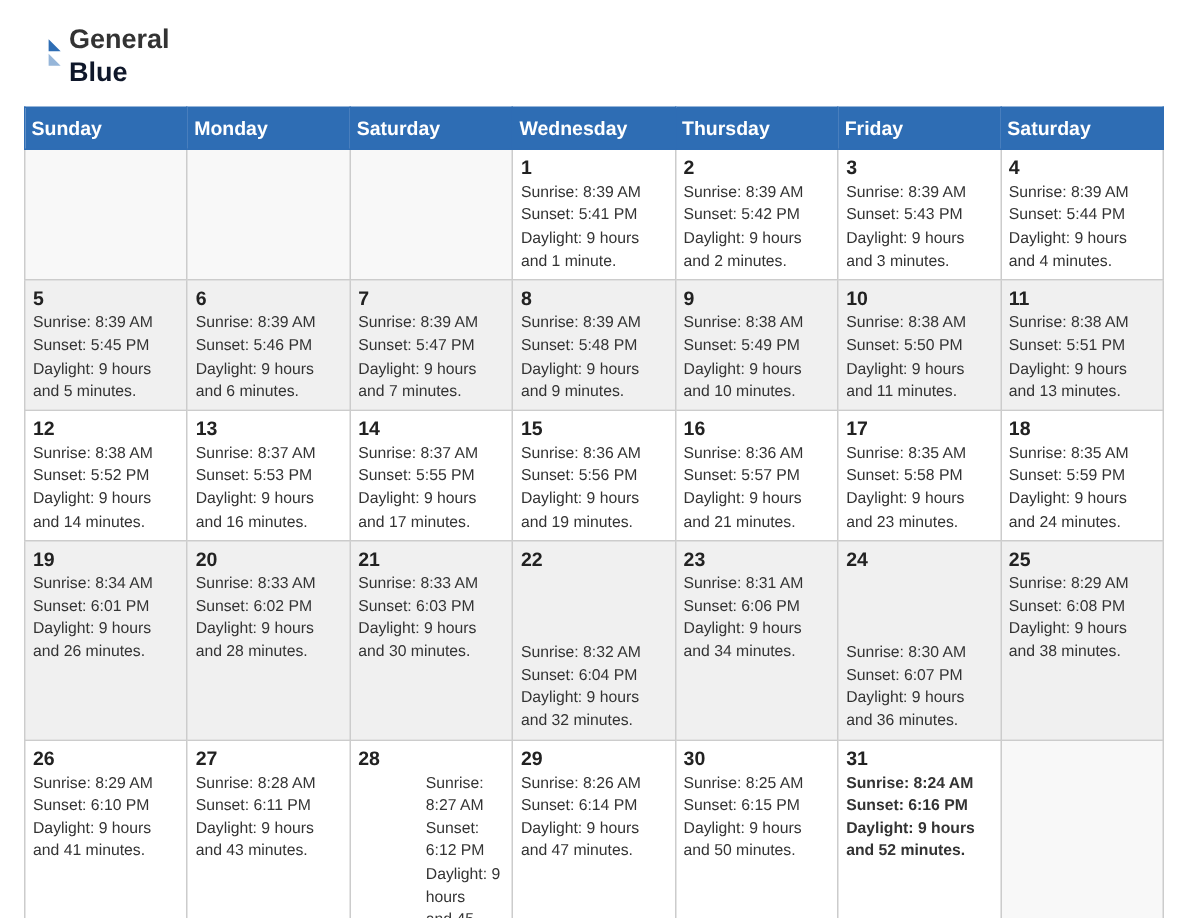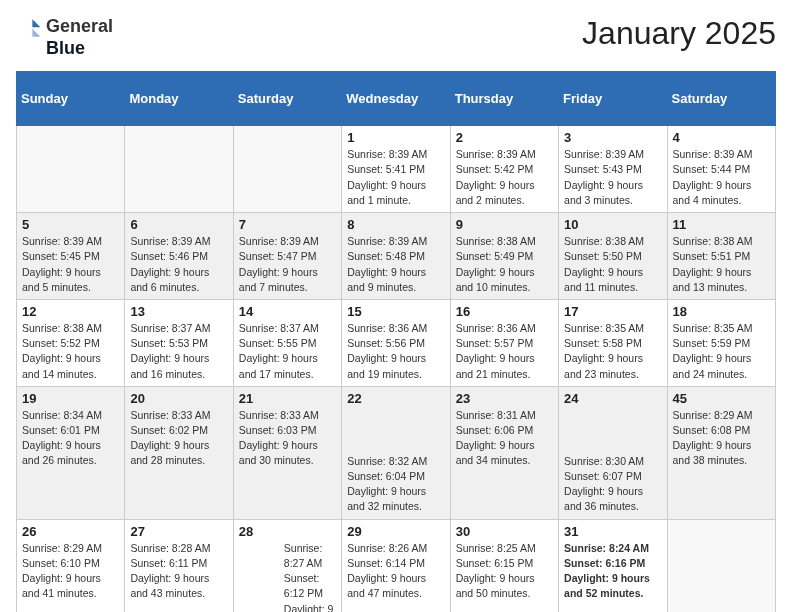--- a/index.html
+++ b/index.html
@@ -11,20 +11,21 @@
       padding: 16px;
     }
     .header {
       display: flex;
       justify-content: space-between;
       align-items: flex-start;
       margin-bottom: 12px;
     }
     .logo {
       display: flex;
+      align-items: center;
     }
     .logo-text {
       font-size: 18px;
       font-weight: bold;
       color: #333;
       line-height: 1.2;
     }
     .logo-blue { color: #0f172a; }
     .logo-icon {
       width: 24px;
@@ -45,21 +46,21 @@
     table {
       width: 100%;
       border-collapse: collapse;
       table-layout: fixed;
     }
     thead tr {
       background: #2e6db4;
       color: #fff;
     }
     thead th {
-      padding: 19px 4px;
+      padding: 6px 4px;
       font-size: 13px;
       font-weight: 600;
       text-align: left;
       border: 1px solid #2e6db4;
     }
     tbody tr {
       vertical-align: top;
     }
     tbody td {
       border: 1px solid #ccc;
@@ -99,21 +100,20 @@
       </svg>
     </div>
     <div style="margin-left:4px;">
       <div class="logo-text">
         <span style="color:#333;">General</span><br>
         <span class="logo-blue">Blue</span>
       </div>
     </div>
   </div>
   <div class="title-block">
-    <div class="month-title">January 2025</div>
   </div>
 </div>
 
 <table>
   <thead>
     <tr>
     <th>Sunday</th>
         <th>Monday</th>
         <th>Saturday</th>
         <th>Wednesday</th>
@@ -295,21 +295,21 @@
 and 34 minutes.</div>
         </td>
         <td>
           <span class="day-num">24</span>
           <div class="day-info" style="white-space: pre-line; margin-top: 48px;">Sunrise: 8:30 AM
 Sunset: 6:07 PM
 Daylight: 9 hours
 and 36 minutes.</div>
         </td>
         <td>
-          <span class="day-num">45</span>
+          <span class="day-num">25</span>
           <div class="day-info" style="white-space: pre-line;">Sunrise: 8:29 AM
 Sunset: 6:08 PM
 Daylight: 9 hours
 and 38 minutes.</div>
         </td>
       </tr>
       <tr>
         <td>
           <span class="day-num">26</span>
           <div class="day-info" style="white-space: pre-line;">Sunrise: 8:29 AM

